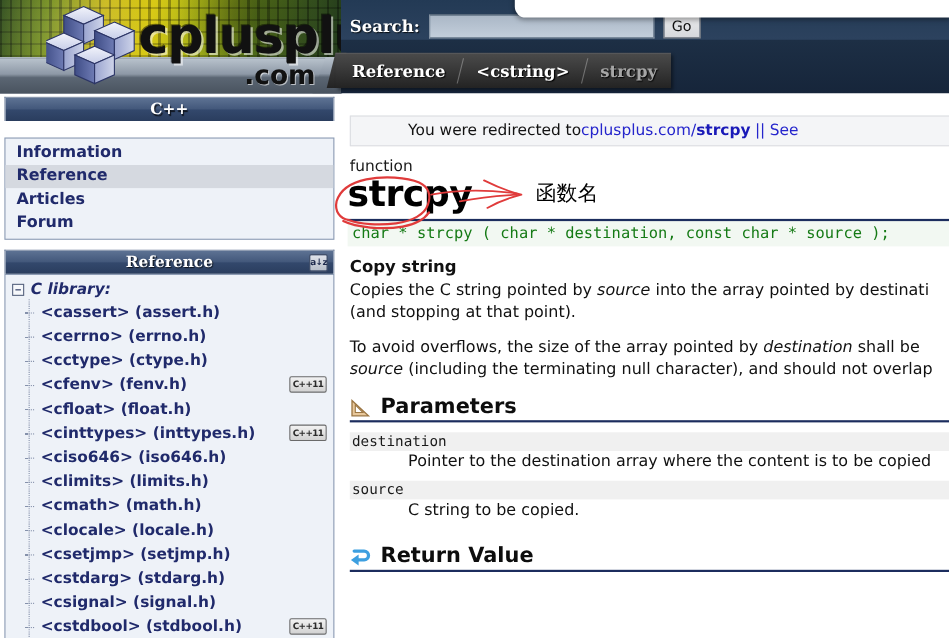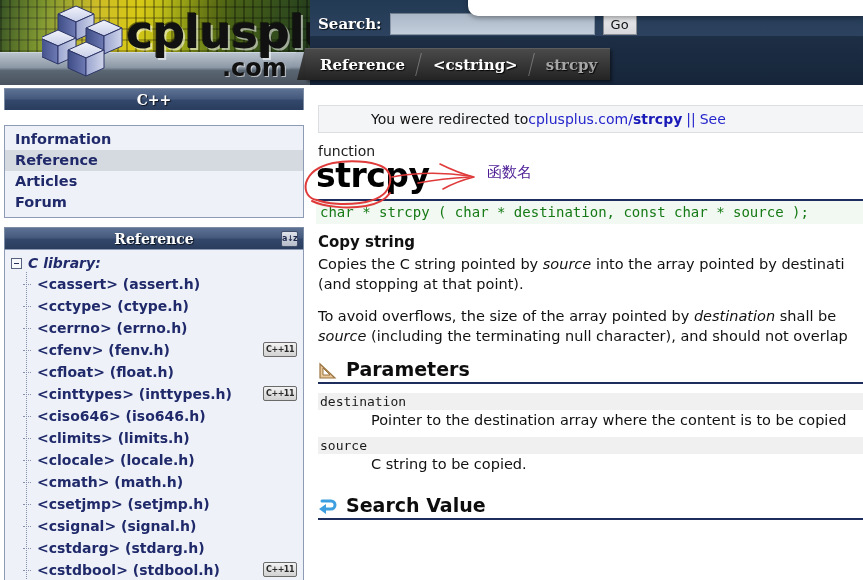--- a/index.html
+++ b/index.html
@@ -279,21 +279,21 @@
   }
   .param-desc {
     margin: 2px 0 0 60px;
     font-size: 14.5px; color: #111; white-space: nowrap;
   }
 
   
   #annot { position: absolute; left: 0; top: 0; width: 863px; height: 580px; pointer-events:none; z-index: 30; }
   #annot-text {
     position: absolute; left: 487px; top: 163px;
-    font-size: 15px; color: #4c1d95;
+    font-size: 19px; color: #000000;
     font-family: "DejaVu Sans", "Liberation Sans", sans-serif;
   }
 </style>
 </head>
 <body>
 
 <div id="page">
 
   <div id="header">
 
@@ -390,25 +390,25 @@
           <span class="toggle"></span>
           <span>C library:</span>
         </div>
         <div id="tree-items">
             <div class="tree-item">
               <span class="dash"></span>
               <span class="lbl">&lt;cassert&gt; (assert.h)</span>
             </div>
             <div class="tree-item">
               <span class="dash"></span>
+              <span class="lbl">&lt;cerrno&gt; (errno.h)</span>
+            </div>
+            <div class="tree-item">
+              <span class="dash"></span>
               <span class="lbl">&lt;cctype&gt; (ctype.h)</span>
-            </div>
-            <div class="tree-item">
-              <span class="dash"></span>
-              <span class="lbl">&lt;cerrno&gt; (errno.h)</span>
             </div>
             <div class="tree-item">
               <span class="dash"></span>
               <span class="lbl">&lt;cfenv&gt; (fenv.h)</span>
               <span class="cpp11">C++11</span>
             </div>
             <div class="tree-item">
               <span class="dash"></span>
               <span class="lbl">&lt;cfloat&gt; (float.h)</span>
             </div>
@@ -420,37 +420,37 @@
             <div class="tree-item">
               <span class="dash"></span>
               <span class="lbl">&lt;ciso646&gt; (iso646.h)</span>
             </div>
             <div class="tree-item">
               <span class="dash"></span>
               <span class="lbl">&lt;climits&gt; (limits.h)</span>
             </div>
             <div class="tree-item">
               <span class="dash"></span>
+              <span class="lbl">&lt;cmath&gt; (math.h)</span>
+            </div>
+            <div class="tree-item">
+              <span class="dash"></span>
               <span class="lbl">&lt;clocale&gt; (locale.h)</span>
             </div>
             <div class="tree-item">
               <span class="dash"></span>
-              <span class="lbl">&lt;cmath&gt; (math.h)</span>
-            </div>
-            <div class="tree-item">
-              <span class="dash"></span>
               <span class="lbl">&lt;csetjmp&gt; (setjmp.h)</span>
             </div>
             <div class="tree-item">
               <span class="dash"></span>
+              <span class="lbl">&lt;cstdarg&gt; (stdarg.h)</span>
+            </div>
+            <div class="tree-item">
+              <span class="dash"></span>
               <span class="lbl">&lt;csignal&gt; (signal.h)</span>
-            </div>
-            <div class="tree-item">
-              <span class="dash"></span>
-              <span class="lbl">&lt;cstdarg&gt; (stdarg.h)</span>
             </div>
             <div class="tree-item">
               <span class="dash"></span>
               <span class="lbl">&lt;cstdbool&gt; (stdbool.h)</span>
               <span class="cpp11">C++11</span>
             </div>
           </div>
       </div>
     </div>
   </div>
@@ -497,21 +497,21 @@
     <div class="param-name">source</div>
     <div class="param-desc">C string to be copied.</div>
 
     <div class="sec-head" style="margin-top:22px;">
       <span class="return-icon">
         <svg viewBox="0 0 20 19" width="20" height="19">
           <path d="M4,4 L13,4 A4,4 0 0 1 13,12 L6,12" fill="none" stroke="#3d9fe0" stroke-width="3" stroke-linecap="round"></path>
           <polygon points="8,7 8,17 1,12" fill="#3d9fe0"></polygon>
         </svg>
       </span>
-      <span class="sec-title">Search Value</span>
+      <span class="sec-title">Return Value</span>
     </div>
   </div>
 
   <svg id="annot" viewBox="0 0 863 580">
 
     <path d="M317,200 C309,199 304,192 306,183 C309,173 319,166 333,163
              C349,160 370,161 381,166 C390,170 392,178 389,186
              C386,195 375,201 360,203 C345,205 327,204 317,200 Z" fill="none" stroke="#e03b3b" stroke-width="2" stroke-linecap="round"></path>
     <path d="M312,201 C324,207 348,209 366,206 C377,204 386,199 390,193" fill="none" stroke="#e03b3b" stroke-width="2" stroke-linecap="round"></path>
 

